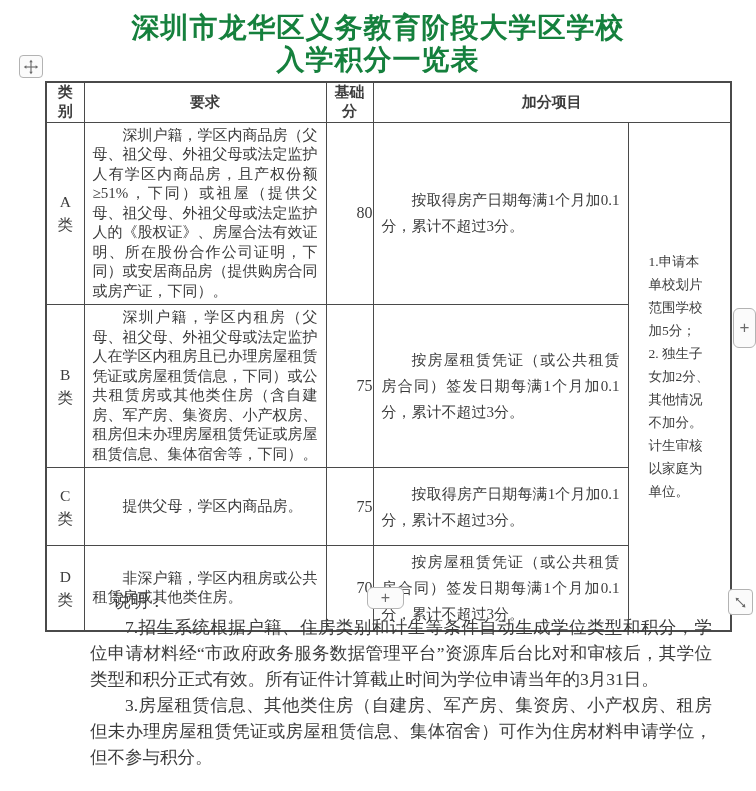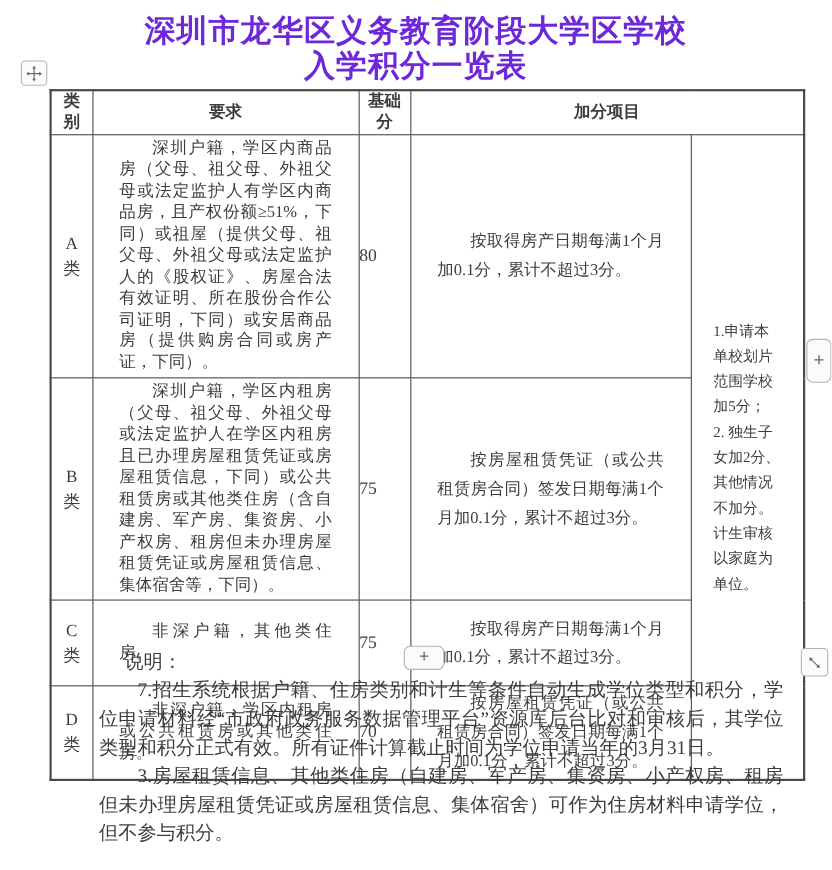--- a/index.html
+++ b/index.html
@@ -16,21 +16,21 @@
   
   .title {
     position: absolute;
     top: 12px; left: 0;
     width: 100%;
     text-align: center;
     font-family: "Liberation Sans", "DejaVu Sans", sans-serif;
     font-weight: 700;
     font-size: 28px;
     line-height: 32px;
-    color: #6d28d9;
+    color: #15803d;
     letter-spacing: 1px;
   }
   
   .ctl {
     position: absolute;
     display: flex;
     align-items: center;
     justify-content: center;
     background: #fbfbfb;
     border: 1px solid #b3b3b3;
@@ -63,23 +63,23 @@
   table.score { border: 2px solid #4a4a4a; }
   tr.hdr th {
     height: 40px;
     font-weight: 700;
     text-align: center;
     font-size: 15px;
     line-height: 19px;
   }
   .pre { white-space: pre-line; }
   td.cat  { text-align: center; font-size: 15.5px; line-height: 23px; }
-  td.base { text-align: left; font-size: 16px; }
+  td.base { text-align: right; font-size: 16px; }
   td.req, td.bonus {
-    padding: 3px 24px;
+    padding: 3px 8px;
     text-align: justify;
     text-justify: inter-character;
     line-height: 19.5px;
     text-indent: 2em;
   }
   td.bonus { line-height: 26px; }
   td.note {
     padding: 4px 20px;
     font-size: 13.5px;
     line-height: 23px;
@@ -157,21 +157,21 @@
       <tr class="row-b">
         <td class="cat pre">B
 类</td>
         <td class="req">深圳户籍，学区内租房（父母、祖父母、外祖父母或法定监护人在学区内租房且已办理房屋租赁凭证或房屋租赁信息，下同）或公共租赁房或其他类住房（含自建房、军产房、集资房、小产权房、租房但未办理房屋租赁凭证或房屋租赁信息、集体宿舍等，下同）。</td>
         <td class="base">75</td>
         <td class="bonus">按房屋租赁凭证（或公共租赁房合同）签发日期每满1个月加0.1分，累计不超过3分。</td>
       </tr>
       <tr class="row-c">
         <td class="cat pre">C
 类</td>
-        <td class="req">非深户籍，其他类住房。</td>
+        <td class="req">提供父母，学区内商品房。</td>
         <td class="base">75</td>
         <td class="bonus">按取得房产日期每满1个月加0.1分，累计不超过3分。</td>
       </tr>
       <tr class="row-d">
         <td class="cat pre">D
 类</td>
         <td class="req">非深户籍，学区内租房或公共租赁房或其他类住房。</td>
         <td class="base">70</td>
         <td class="bonus">按房屋租赁凭证（或公共租赁房合同）签发日期每满1个月加0.1分，累计不超过3分。</td>
       </tr>

